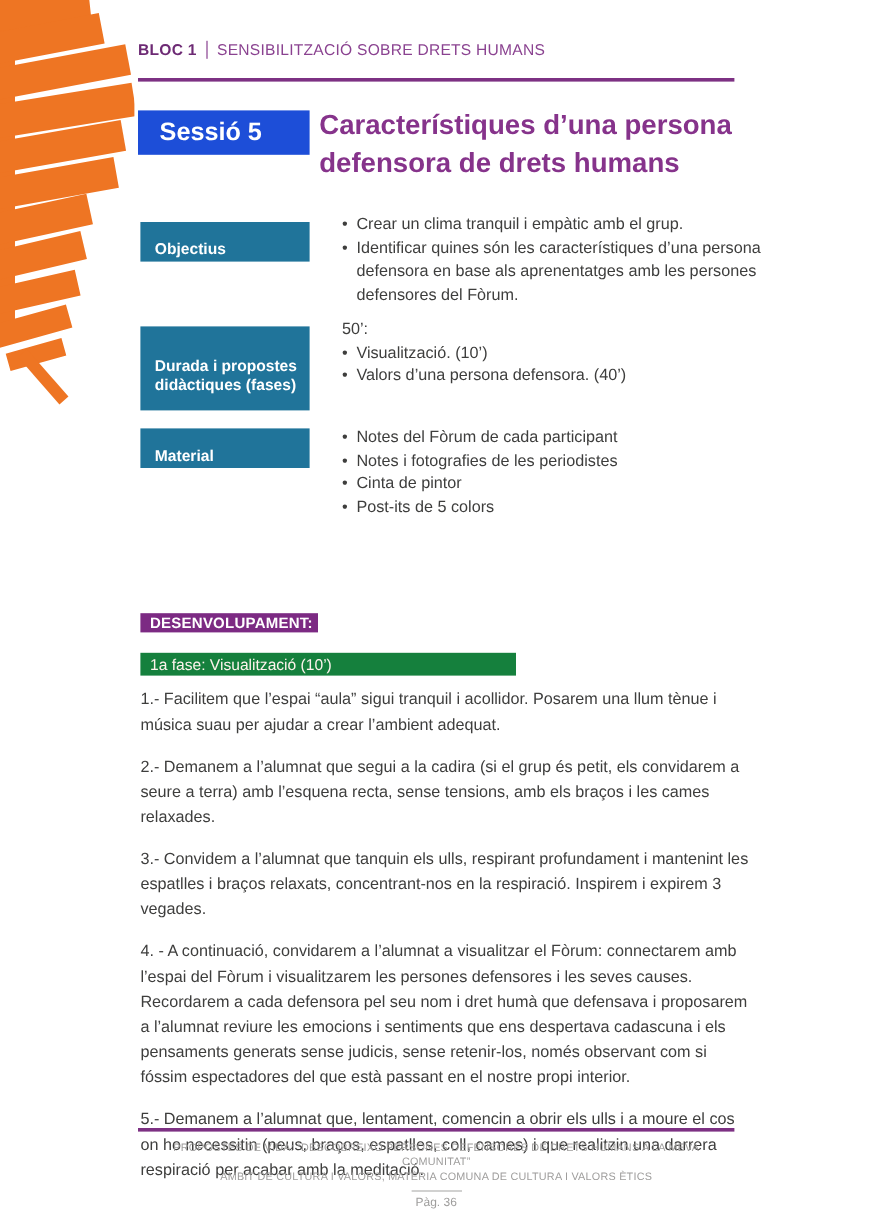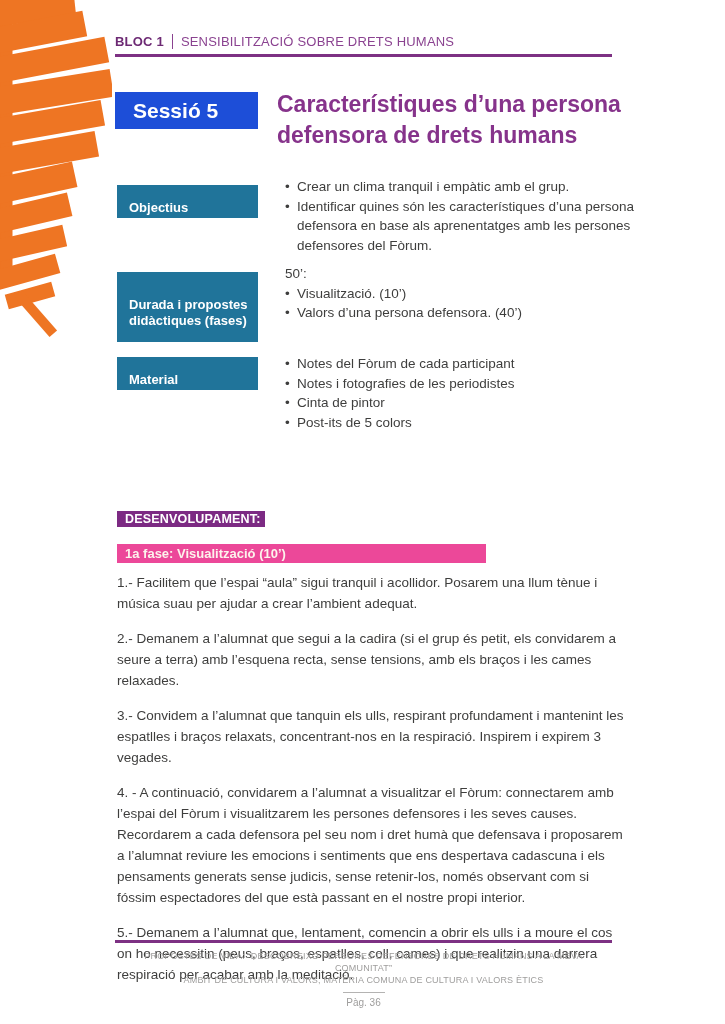--- a/index.html
+++ b/index.html
@@ -8,36 +8,36 @@
     width:725px; height:1024px; position:relative; overflow:hidden;
     font-family:"Liberation Sans", sans-serif; color:#3e3e3d;
   }
 
   
   .scribble { position:absolute; top:0; left:0; width:112px; height:345px; }
 
   
   .page-header {
     position:absolute; left:115px; top:34px; width:497px;
-    border-bottom:3.5px solid #7d3183; padding-bottom:5px;
+    border-bottom:3.5px solid #7d3183; padding-bottom:16px;
   }
   .page-header .row { display:flex; align-items:center; gap:8px; }
   .hdr-block { color:#6d2a74; font-weight:bold; font-size:13px; letter-spacing:.2px; }
   .hdr-divider { width:1px; height:15px; background:#8a4290; }
   .hdr-title { color:#8a4290; font-size:13px; letter-spacing:.2px; }
 
   
   .session-row { position:absolute; left:115px; top:92px; display:flex; align-items:flex-start; }
   .session-box {
     background:#1d4ed8; color:#fff; width:143px; height:37px;
     display:flex; align-items:center; padding-left:18px;
     font-size:21px; font-weight:bold;
   }
   .session-title {
-    margin-left:19px; width:400px; color:#86338b;
+    margin-left:8px; width:400px; color:#86338b;
     font-size:23px; font-weight:bold; line-height:31px; margin-top:-3px;
   }
 
   
   .label-box {
     position:absolute; left:117px; width:141px; background:#20749a; color:#fff;
     font-weight:bold; font-size:13px; line-height:16px;
     display:flex; align-items:center; padding:12px 10px 0 12px;
   }
   .sec-content { position:absolute; left:285px; width:352px; font-size:13.5px; line-height:19.5px; }
@@ -46,23 +46,23 @@
   ul.bullets li { position:relative; padding-left:12px; }
   ul.bullets li::before { content:"\2022"; position:absolute; left:0; }
 
   
   .dev-box {
     position:absolute; left:117px; top:511px; width:148px; height:16px;
     background:#7c2a83; color:#fff; font-weight:bold; font-size:12.5px;
     display:flex; align-items:center; padding-left:8px; letter-spacing:.2px;
   }
   .phase-bar {
-    position:absolute; left:117px; top:544px; width:369px; height:19px;
-    background:#ec4899; color:#fdf3ec; font-size:13px;
-    display:flex; align-items:center; padding-left:8px;font-weight:bold;
+    position:absolute; left:117px; top:544px; width:313px; height:19px;
+    background:#15803d; color:#fdf3ec; font-size:13px;
+    display:flex; align-items:center; padding-left:8px;
   }
   .dev-text { position:absolute; left:117px; top:572px; width:510px; font-size:13.5px; line-height:21px; }
   .dev-text p { margin-bottom:14px; }
 
   
   .page-footer { position:absolute; left:115px; top:940px; width:497px; text-align:center; }
   .footer-rule { height:2.5px; background:#7d3183; margin-bottom:7px; }
   .footer-line { color:#9e9d9c; font-size:9px; line-height:12px; letter-spacing:.2px; }
   .footer-sep { width:42px; height:1px; background:#b4b3b2; margin:6px auto 4px auto; }
   .footer-page { color:#9e9d9c; font-size:10px; }

